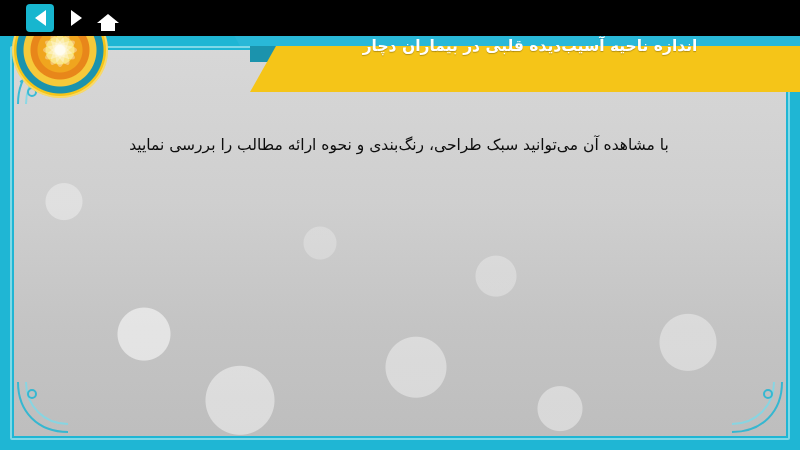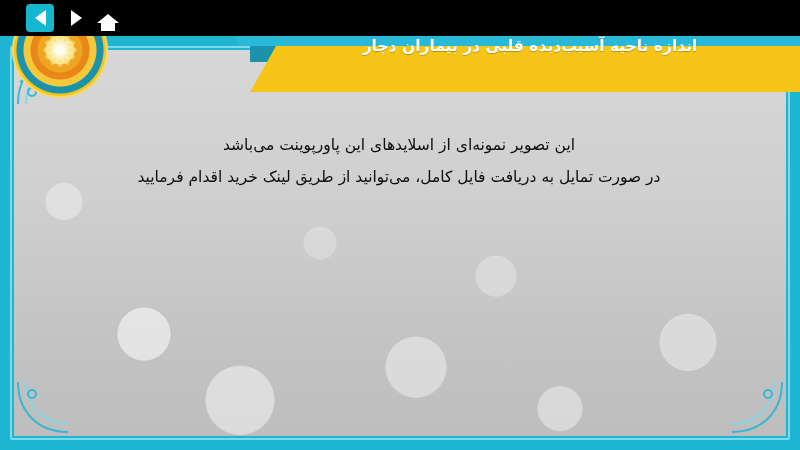--- a/index.html
+++ b/index.html
@@ -308,17 +308,16 @@
       <div class="petal" style="transform:rotate(0deg)"></div>
       <div class="petal" style="transform:rotate(30deg)"></div>
       <div class="petal" style="transform:rotate(60deg)"></div>
       <div class="petal" style="transform:rotate(90deg)"></div>
       <div class="petal" style="transform:rotate(120deg)"></div>
       <div class="petal" style="transform:rotate(150deg)"></div>
     </div>
   </div>
 
   <div class="body-text">
-    <div class="line">این تصویر نمونه‌ای از اسلایدهای این پاورپوینت می‌باشد</div>
-    <div class="line">در صورت تمایل به دریافت فایل کامل، می‌توانید از طریق لینک خرید اقدام فرمایید</div>
+    <div class="line">با مشاهده آن می‌توانید سبک طراحی، رنگ‌بندی و نحوه ارائه مطالب را بررسی نمایید</div>
   </div>
 
 </div>
 
 </body></html>

